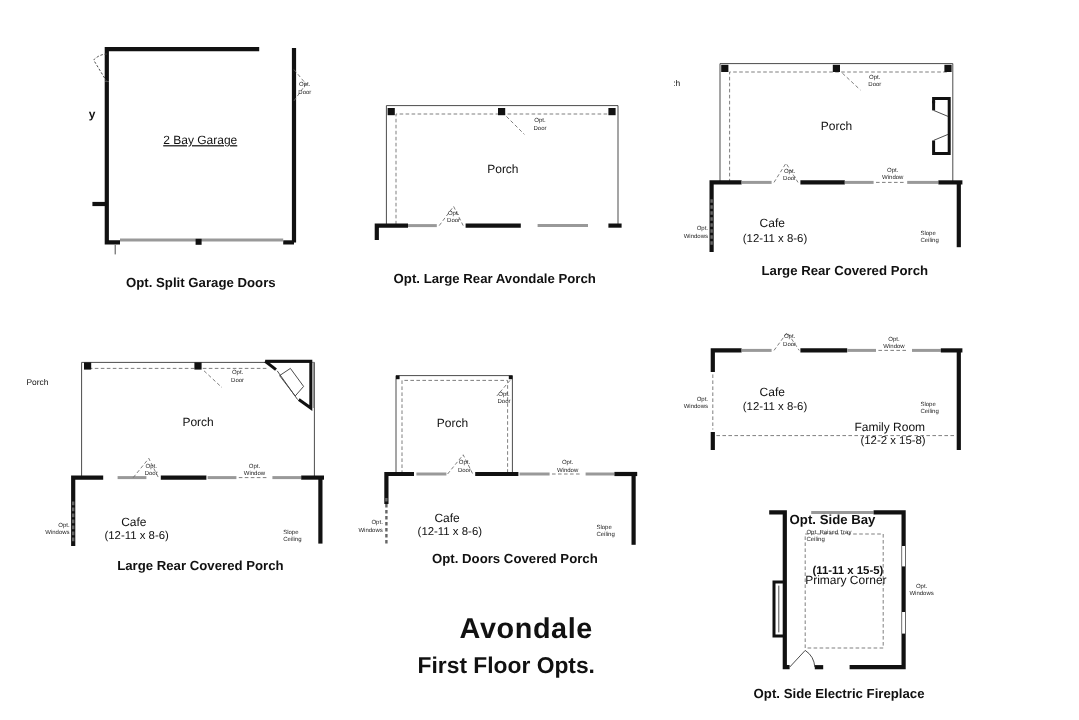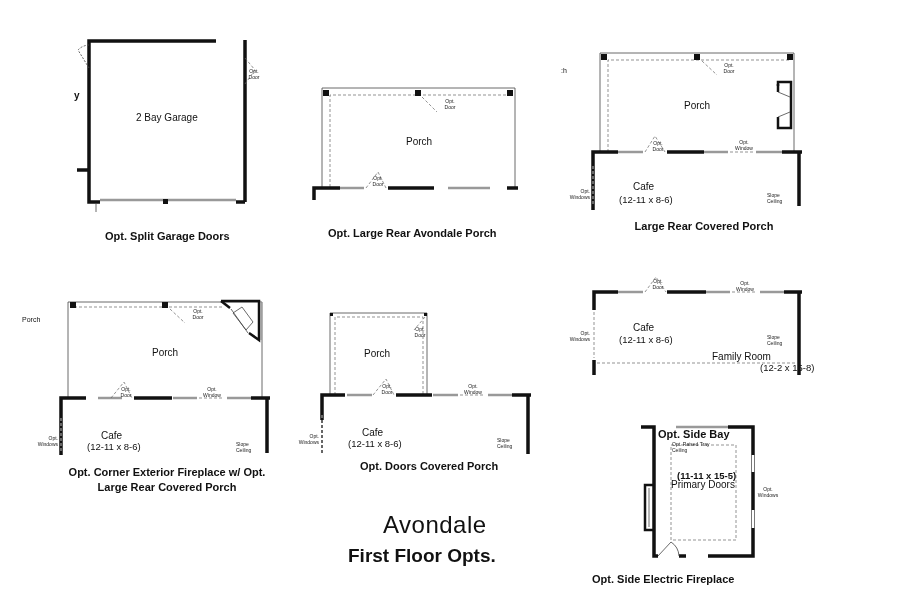--- a/index.html
+++ b/index.html
@@ -3,21 +3,21 @@
 <meta charset="utf-8">
 <style>
   html,body{margin:0;padding:0;background:#fff;}
   body{width:899px;height:600px;position:relative;overflow:hidden;font-family:"Liberation Sans","DejaVu Sans",sans-serif;color:#111;}
   svg.plan{position:absolute;left:0;top:0;width:899px;height:600px;}
   .lbl{position:absolute;white-space:nowrap;text-align:center;}
   .room{font-size:10px;}
   .dim{font-size:9.5px;text-align:right;}
   .tiny{font-size:5px;line-height:6px;color:#222;}
   .cap{font-size:11px;font-weight:bold;line-height:15px;}
-  .title{font-size:24px;font-weight:normal;letter-spacing:0.5px;}
+  .title{font-size:24px;font-weight:bold;letter-spacing:0.5px;}
   .subtitle{font-size:19px;font-weight:bold;}
   .w{stroke:#111;stroke-width:3.5;fill:none;}
   .wt{stroke:#111;stroke-width:2.5;fill:none;}
   .thin{stroke:#444;stroke-width:0.8;fill:none;}
   .dash{stroke:#666;stroke-width:0.7;fill:none;stroke-dasharray:3 2;}
   .win{stroke:#999;stroke-width:2.5;fill:none;}
   .post{fill:#111;}
 </style>
 </head>
 <body>
@@ -138,21 +138,21 @@
     <line class="w" x1="679" y1="556" x2="686" y2="556"></line>
     <polyline class="wt" points="654,485 645,485 645,530 654,530"></polyline>
     <line class="thin" x1="649" y1="488" x2="649" y2="527"></line>
     <path class="thin" d="M658,556 L671,542 A18 18 0 0 1 679,556"></path>
     <rect class="dash" x="671" y="445" width="65" height="95"></rect>
     <line class="win" x1="753" y1="455" x2="753" y2="472" style="stroke:#fff"></line>
     <line class="win" x1="753" y1="510" x2="753" y2="528" style="stroke:#fff"></line>
   </g>
 </svg>
 
-<div class="lbl room" style="left:136px;top:112px;">2 Bay Garage</div>
+<div class="lbl room" style="left:136px;top:112px;text-decoration:underline;">2 Bay Garage</div>
 <div class="lbl tiny" style="left:247px;top:68px;width:14px;white-space:normal;">Opt. Door</div>
 <div class="lbl" style="left:74px;top:90px;font-size:10px;font-weight:bold;">y</div>
 <div class="lbl cap" style="left:105px;top:229px;">Opt. Split Garage Doors</div>
 
 <div class="lbl room" style="left:406px;top:136px;">Porch</div>
 <div class="lbl tiny" style="left:443px;top:98px;width:14px;white-space:normal;">Opt. Door</div>
 <div class="lbl tiny" style="left:371px;top:175px;width:14px;white-space:normal;">Opt. Door</div>
 <div class="lbl cap" style="left:328px;top:226px;">Opt. Large Rear Avondale Porch</div>
 
 <div class="lbl" style="left:561px;top:67px;font-size:7px;">:h</div>
@@ -171,44 +171,43 @@
 <div class="lbl" style="left:22px;top:316px;font-size:7px;">Porch</div>
 <div class="lbl room" style="left:152px;top:347px;">Porch</div>
 <div class="lbl tiny" style="left:191px;top:308px;width:14px;white-space:normal;">Opt. Door</div>
 <div class="lbl tiny" style="left:119px;top:386px;width:14px;white-space:normal;">Opt. Door</div>
 <div class="lbl tiny" style="left:202px;top:386px;width:20px;white-space:normal;">Opt. Window</div>
 <div class="lbl tiny" style="left:34px;top:435px;width:24px;white-space:normal;text-align:right;">Opt. Windows</div>
 <div class="lbl tiny" style="left:236px;top:441px;width:18px;white-space:normal;text-align:left;">Slope Ceiling</div>
 <div class="lbl room" style="left:101px;top:430px;">Cafe</div>
 <div class="lbl dim" style="left:87px;top:441px;">(12-11 x 8-6)</div>
 <div class="lbl cap" style="left:57px;top:465px;width:220px;">
-  <div>Opt. Corner Exterior Fireplace w/ Opt.</div>
   <div>Large Rear Covered Porch</div>
 </div>
 
 <div class="lbl room" style="left:364px;top:348px;">Porch</div>
 <div class="lbl tiny" style="left:413px;top:326px;width:14px;white-space:normal;">Opt. Door</div>
 <div class="lbl tiny" style="left:380px;top:383px;width:14px;white-space:normal;">Opt. Door</div>
 <div class="lbl tiny" style="left:463px;top:383px;width:20px;white-space:normal;">Opt. Window</div>
 <div class="lbl tiny" style="left:295px;top:433px;width:24px;white-space:normal;text-align:right;">Opt. Windows</div>
 <div class="lbl tiny" style="left:497px;top:437px;width:18px;white-space:normal;text-align:left;">Slope Ceiling</div>
 <div class="lbl room" style="left:362px;top:427px;">Cafe</div>
 <div class="lbl dim" style="left:348px;top:438px;">(12-11 x 8-6)</div>
 <div class="lbl cap" style="left:360px;top:459px;">Opt. Doors Covered Porch</div>
 
 <div class="lbl tiny" style="left:651px;top:278px;width:14px;white-space:normal;">Opt. Door</div>
 <div class="lbl tiny" style="left:735px;top:280px;width:20px;white-space:normal;">Opt. Window</div>
 <div class="lbl tiny" style="left:566px;top:330px;width:24px;white-space:normal;text-align:right;">Opt. Windows</div>
 <div class="lbl tiny" style="left:767px;top:334px;width:18px;white-space:normal;text-align:left;">Slope Ceiling</div>
 <div class="lbl room" style="left:633px;top:322px;">Cafe</div>
 <div class="lbl dim" style="left:619px;top:334px;">(12-11 x 8-6)</div>
 <div class="lbl room" style="left:712px;top:351px;">Family Room</div>
-<div class="lbl dim" style="left:717px;top:362px;margin-left:43px;">(12-2 x 15-8)</div>
+<div class="lbl dim" style="left:717px;top:362px;">(12-2 x 15-8)</div>
 <div class="lbl cap" style="left:658px;top:391px;margin-top:36px;">Opt. Side Bay</div>
 
 <div class="lbl tiny" style="left:672px;top:441px;width:50px;white-space:normal;text-align:left;">Opt. Raised Tray Ceiling</div>
 <div class="lbl tiny" style="left:756px;top:486px;width:24px;white-space:normal;">Opt. Windows</div>
-<div class="lbl room" style="left:671px;top:479px;">Primary Doors</div>
+<div class="lbl room" style="left:671px;top:479px;">Primary Corner</div>
 <div class="lbl dim" style="left:677px;top:470px;font-weight:bold;">(11-11 x 15-5)</div>
-<div class="lbl cap" style="left:592px;top:572px;">Opt. Side Electric Fireplace</div>
+<div class="lbl cap" style="left:628px;top:572px;">Opt. Side Electric Fireplace</div>
 
 <div class="lbl title" style="left:383px;top:511px;">Avondale</div>
 <div class="lbl subtitle" style="left:348px;top:545px;text-align:right;">First Floor Opts.</div>
 
 </body></html>

